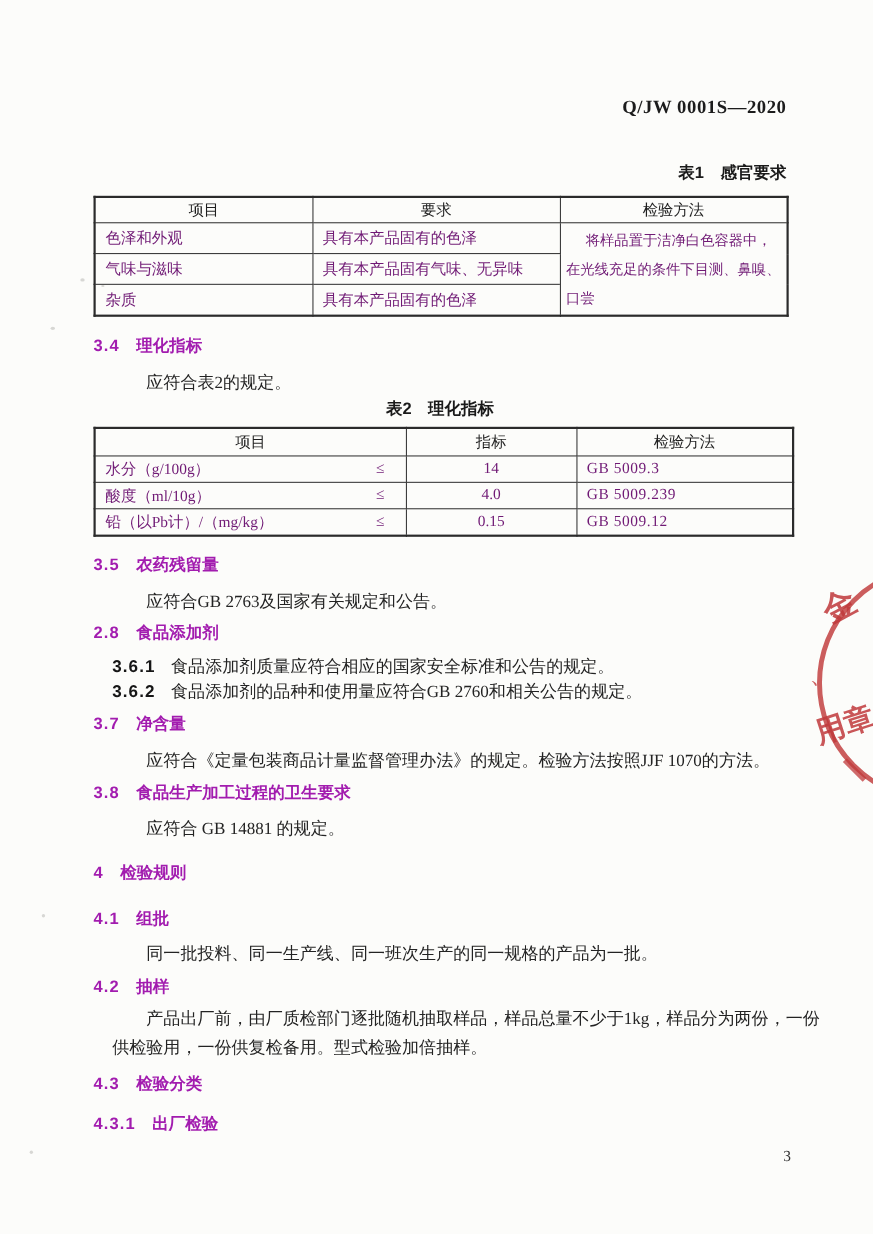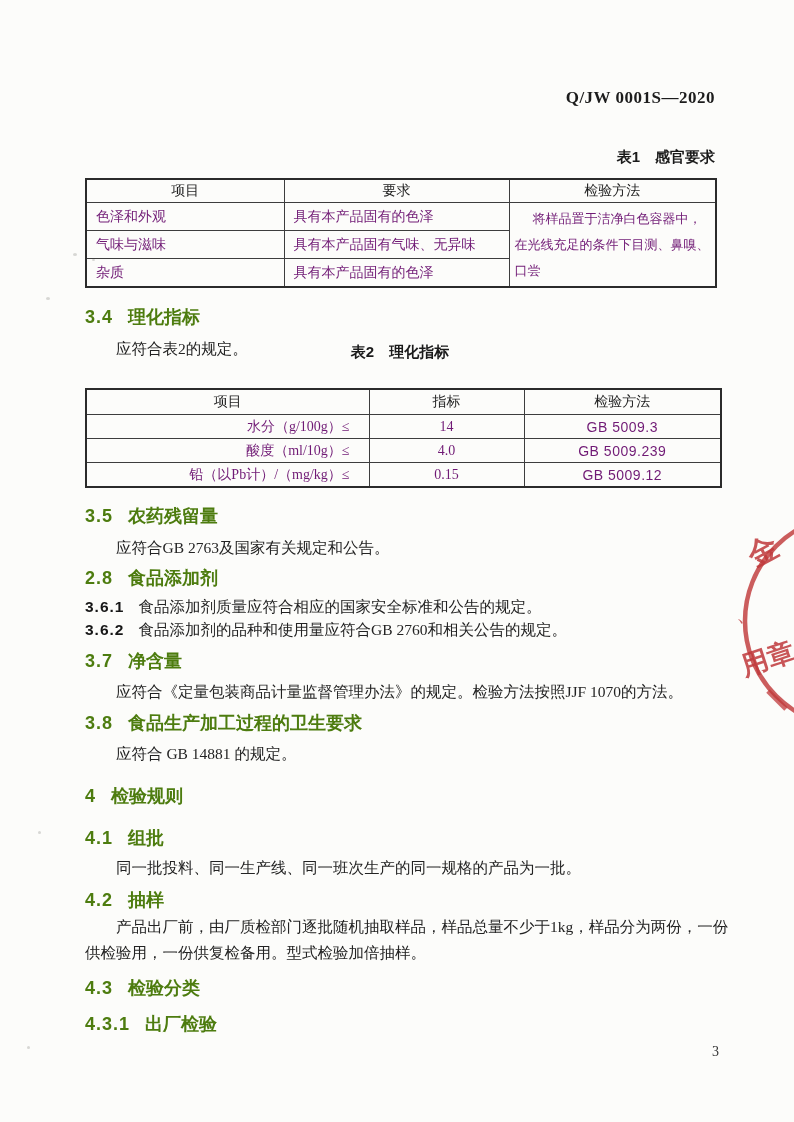--- a/index.html
+++ b/index.html
@@ -18,62 +18,62 @@
     top:88px;right:79px;
     font-family:"Liberation Serif","DejaVu Serif",serif;
     font-weight:700;font-size:17px;letter-spacing:0.5px;color:#1c1c1c;
   }
   .table-caption{
     left:85px;width:630px;text-align:center;
     font-family:"Liberation Sans","DejaVu Sans",sans-serif;
     font-weight:700;font-size:15px;color:#1a1a1a;
   }
   .caption-t1{top:148px;text-align:right;}
-  .caption-t2{top:343px;}
+  .caption-t2{top:362px;}
   table{border-collapse:collapse;table-layout:fixed;}
   .doc-table{position:absolute;left:85px;background:transparent;}
   .t1{top:178px;width:630px;}
   .t2{top:388px;width:635px;}
   .doc-table th,.doc-table td{
     border:1px solid #3d3d3d;
     font-size:14px;color:#701a75;
     padding:0 9px;overflow:hidden;
   }
   .doc-table{border:2px solid #2b2b2b;}
   .doc-table th{
     font-family:"Liberation Serif","DejaVu Serif",serif;
     font-weight:400;text-align:center;color:#1f1f1f;
   }
   .t1 th{height:22px;}
   .t1 td{height:27px;}
   .t2 th{height:24px;}
   .t2 td{height:23px;}
   td.item-cell{text-align:left;}
-  td.flex-cell .cellwrap{display:flex;justify-content:flex-end;align-items:center;}
+  td.flex-cell .cellwrap{display:flex;justify-content:space-between;align-items:center;}
   .lte{font-size:14px;padding-right:10px;}
   td.center{text-align:center;}
-  td.method{font-family:Liberation Sans, sans-serif;letter-spacing:0.5px;text-align:center;}
+  td.method{font-family:Liberation Serif, serif;letter-spacing:0.5px;}
   td.merged-method{
     vertical-align:middle;font-size:13px;line-height:26px;
     padding:2px 5px;
   }
   td.merged-method .wrap{text-indent:18px;}
   .heading{
     left:85px;
     font-family:"Liberation Sans","DejaVu Sans",sans-serif;
-    font-weight:700;font-size:18px;color:#4d7c0f;
+    font-weight:700;font-size:15px;color:#a21caf;
     white-space:nowrap;
   }
   .heading .num{display:inline-block;margin-right:15px;letter-spacing:1px;}
   .num-para .num{
     font-family:"Liberation Sans","DejaVu Sans",sans-serif;
     font-weight:700;letter-spacing:1px;margin-right:14px;color:#161616;
   }
   .body-text{
-    left:85px;font-size:15.5px;color:#232323;line-height:26px;
+    left:102px;font-size:15.5px;color:#232323;line-height:26px;
   }
   .indent{ text-indent:2em; }
   .para-wide{width:650px;}
   .page-number{
     top:1044px;left:712px;font-size:14px;color:#333;
   }
   .speck{position:absolute;background:#9a9a96;border-radius:50%;opacity:.38;}
   .stamp{top:523px;right:0;width:78px;height:195px;}
 </style>
 </head>

